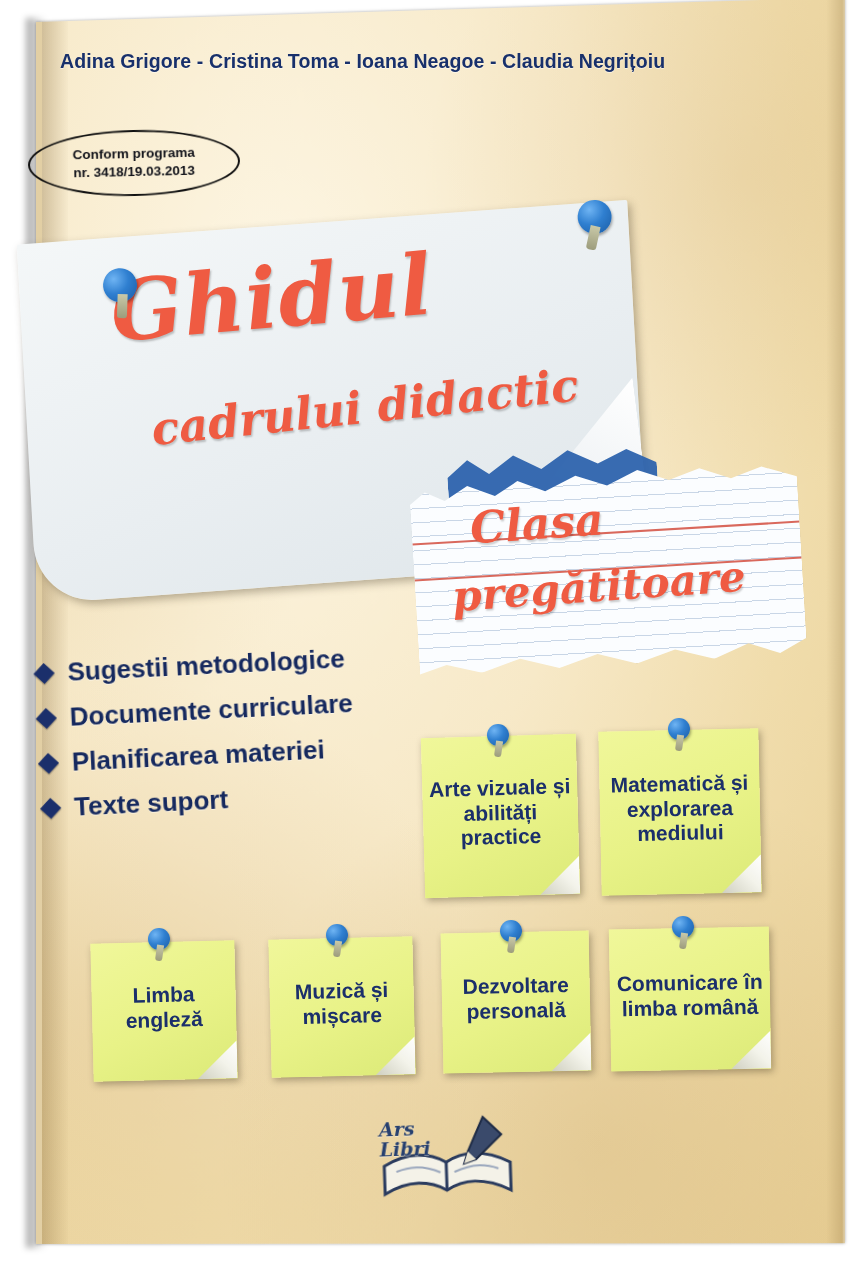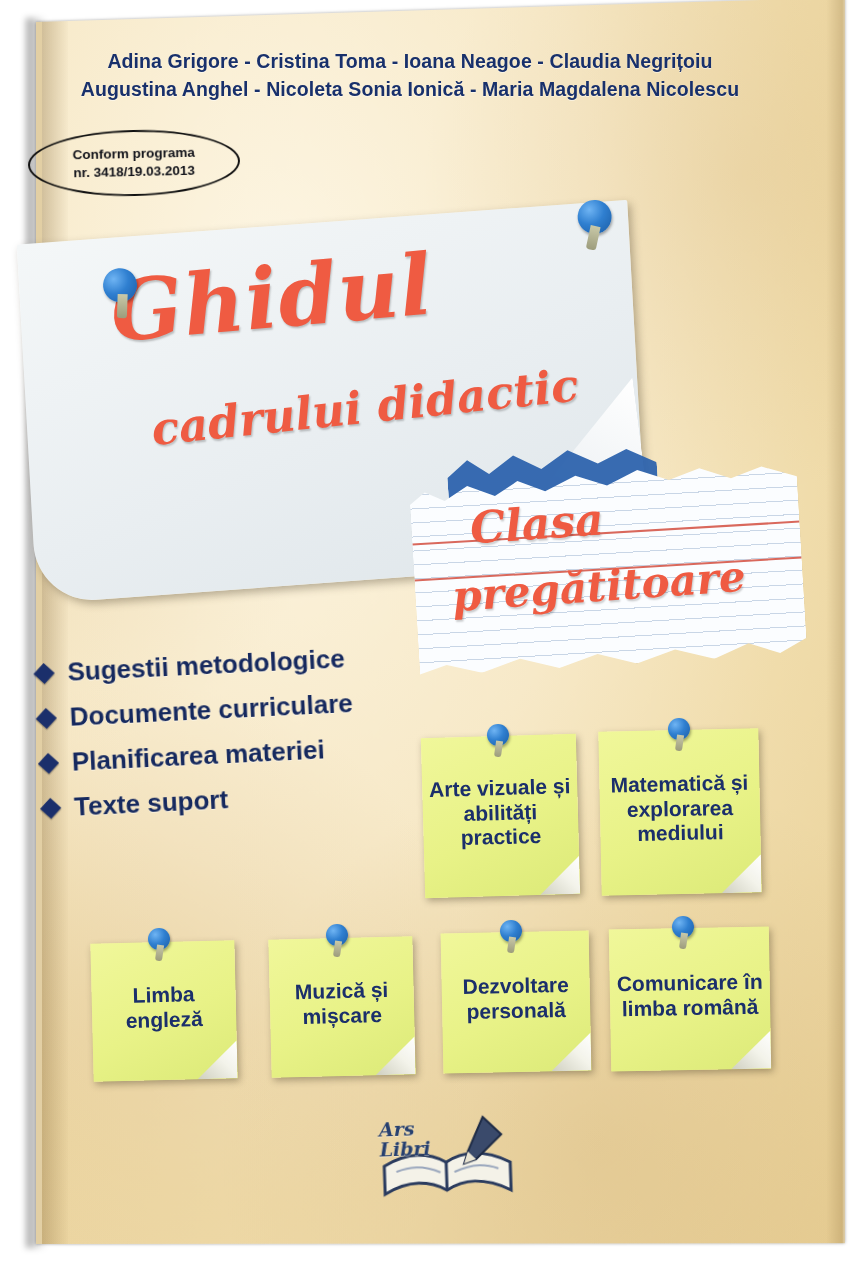--- a/index.html
+++ b/index.html
@@ -66,21 +66,20 @@
     background: linear-gradient(to right, rgba(0,0,0,0.35), rgba(0,0,0,0));
     filter: blur(3px);
   }
 
   
   .authors {
     position: absolute;
     left: 60px;
     top: 48px;
     width: 700px;
-    text-align: center;
     color: #18306b;
     font-weight: bold;
     font-size: 19.5px;
     line-height: 1.42;
     letter-spacing: 0.1px;
     text-shadow: 0 1px 0 rgba(255,255,255,0.5);
   }
 
   
   .conform {
@@ -333,21 +332,20 @@
   <div class="book-shadow"></div>
 
   <div class="cover-page">
     <div class="grain"></div>
     <div class="spine-shade"></div>
     <div class="edge-shade"></div>
   </div>
 
   <div class="authors">
     <div>Adina Grigore - Cristina Toma - Ioana Neagoe - Claudia Negrițoiu</div>
-    <div>Augustina Anghel - Nicoleta Sonia Ionică - Maria Magdalena Nicolescu</div>
   </div>
 
   <div class="conform">
     <div>Conform programa</div>
     <div>nr. 3418/19.03.2013</div>
   </div>
 
   <div class="note-main"></div>
 
   <div class="pin big" style="left:104px; top:268px; transform:rotate(-6deg);">

